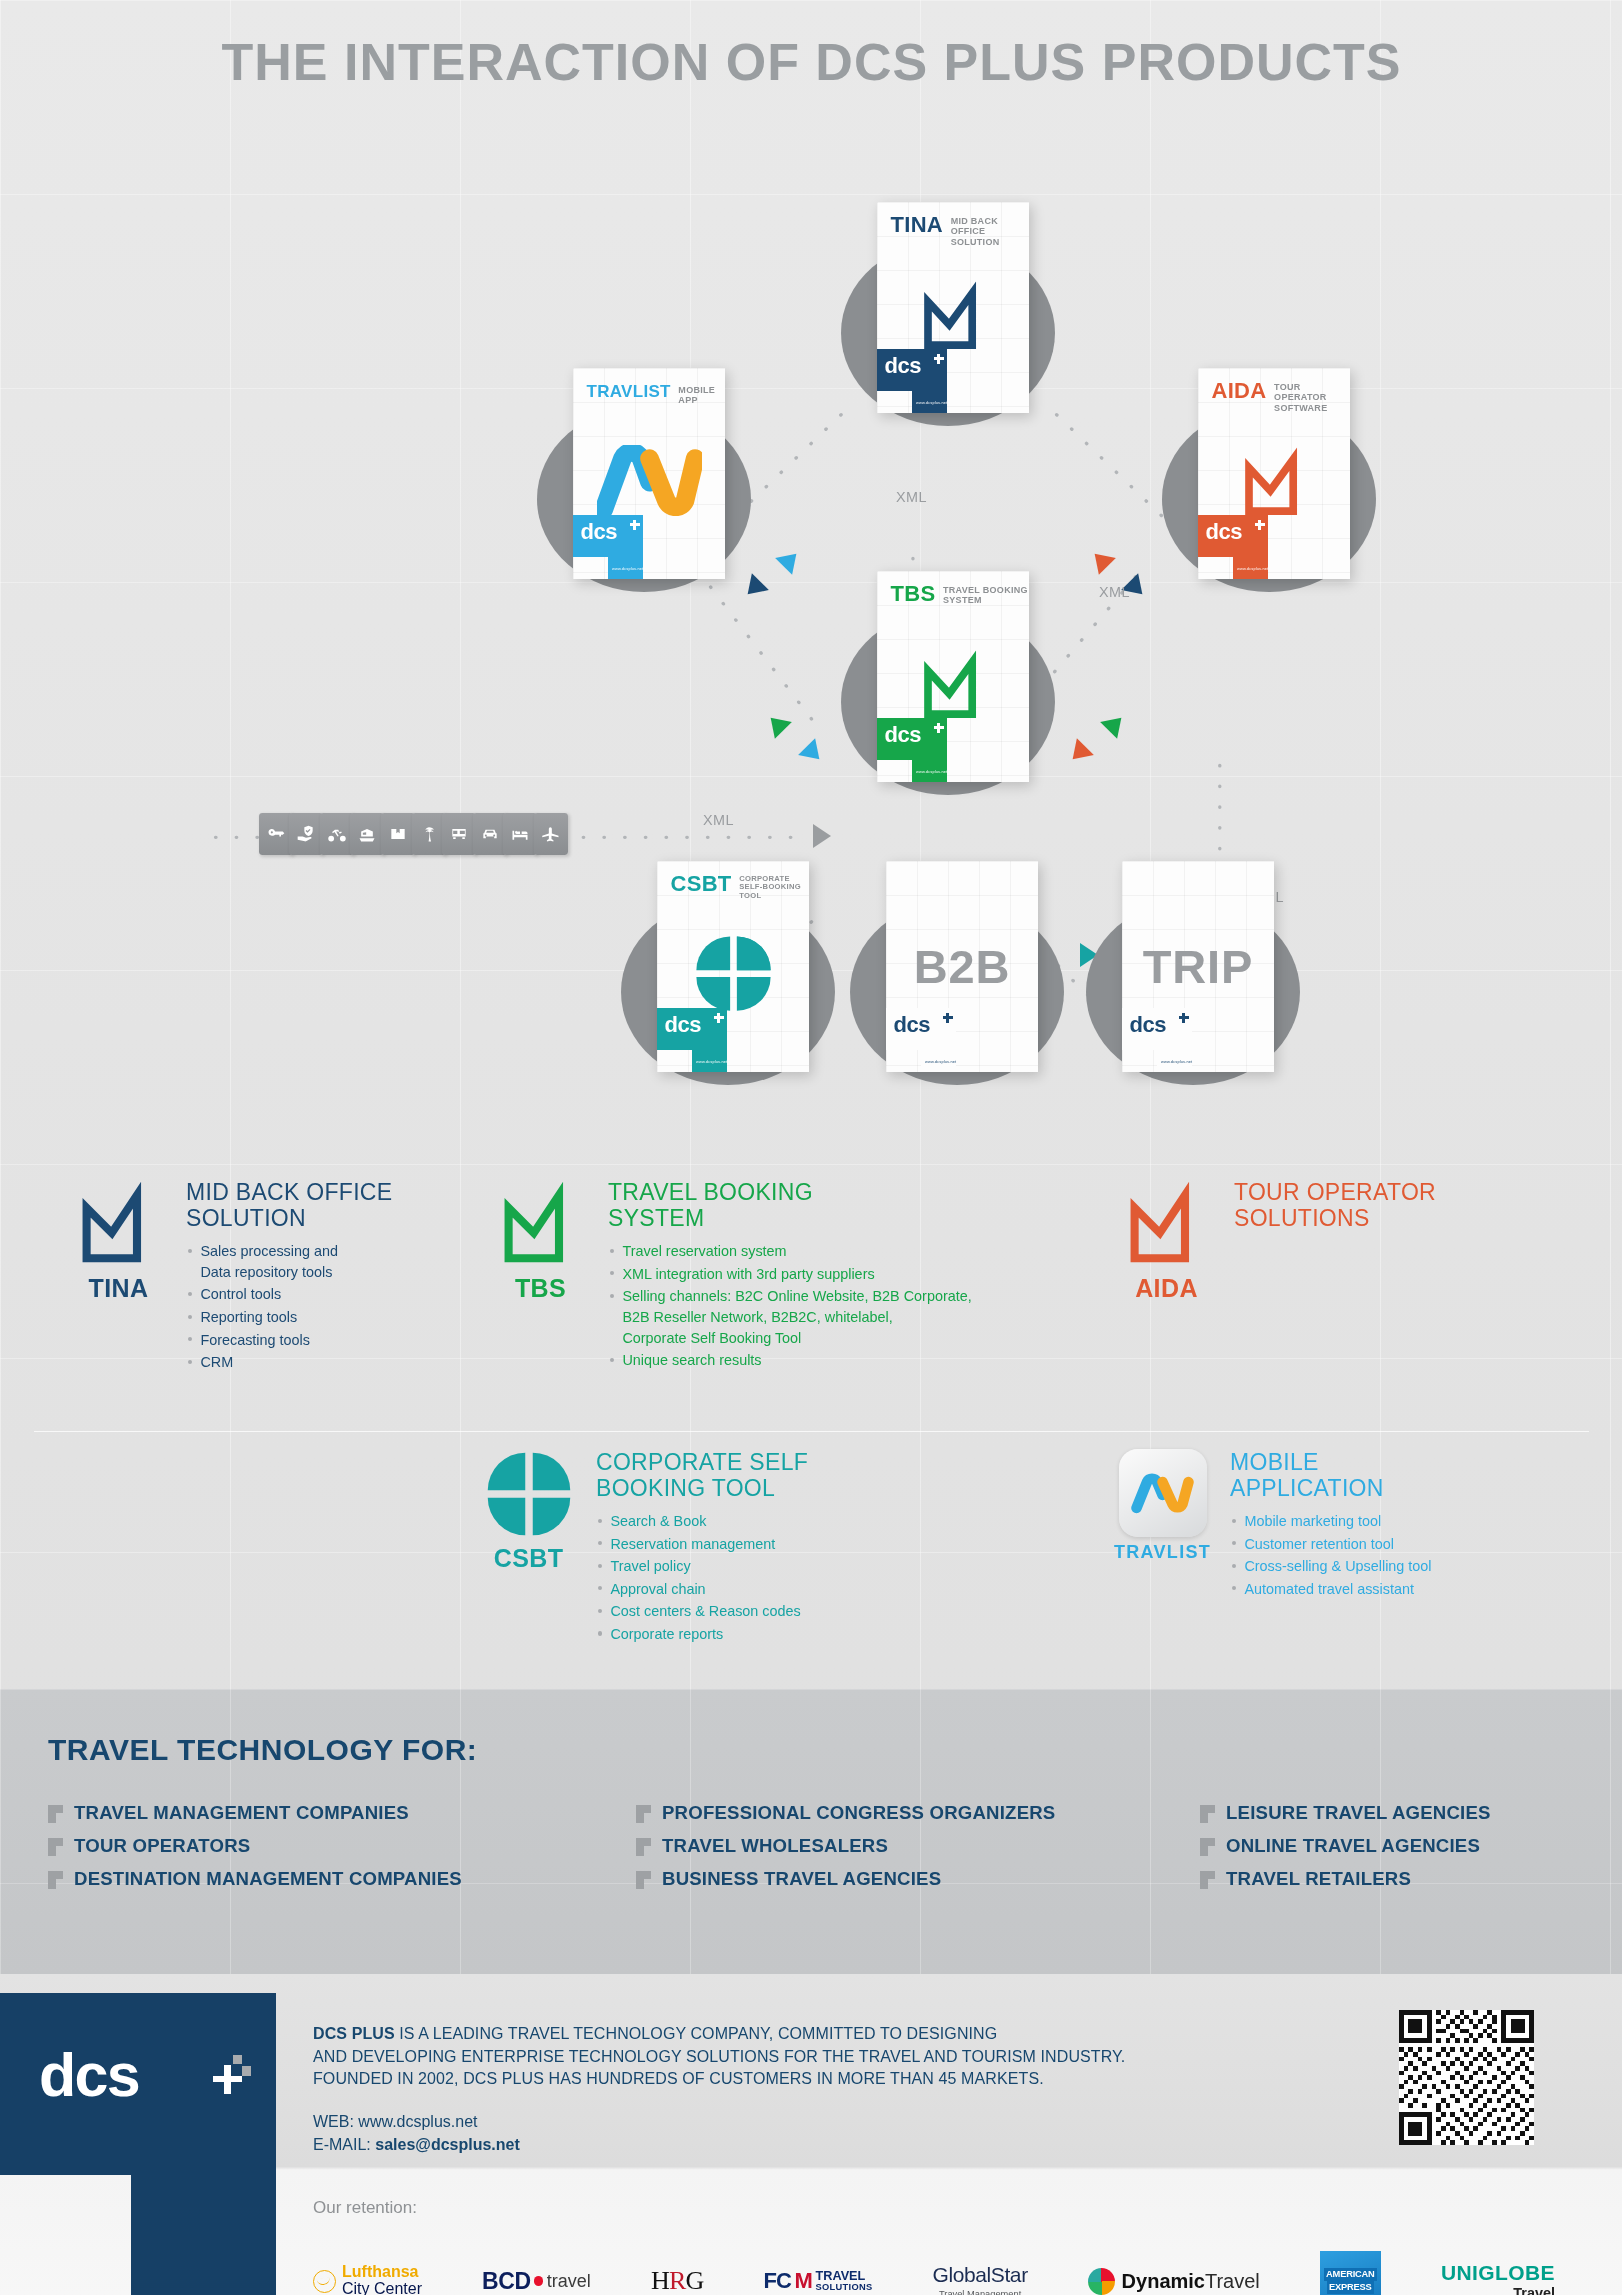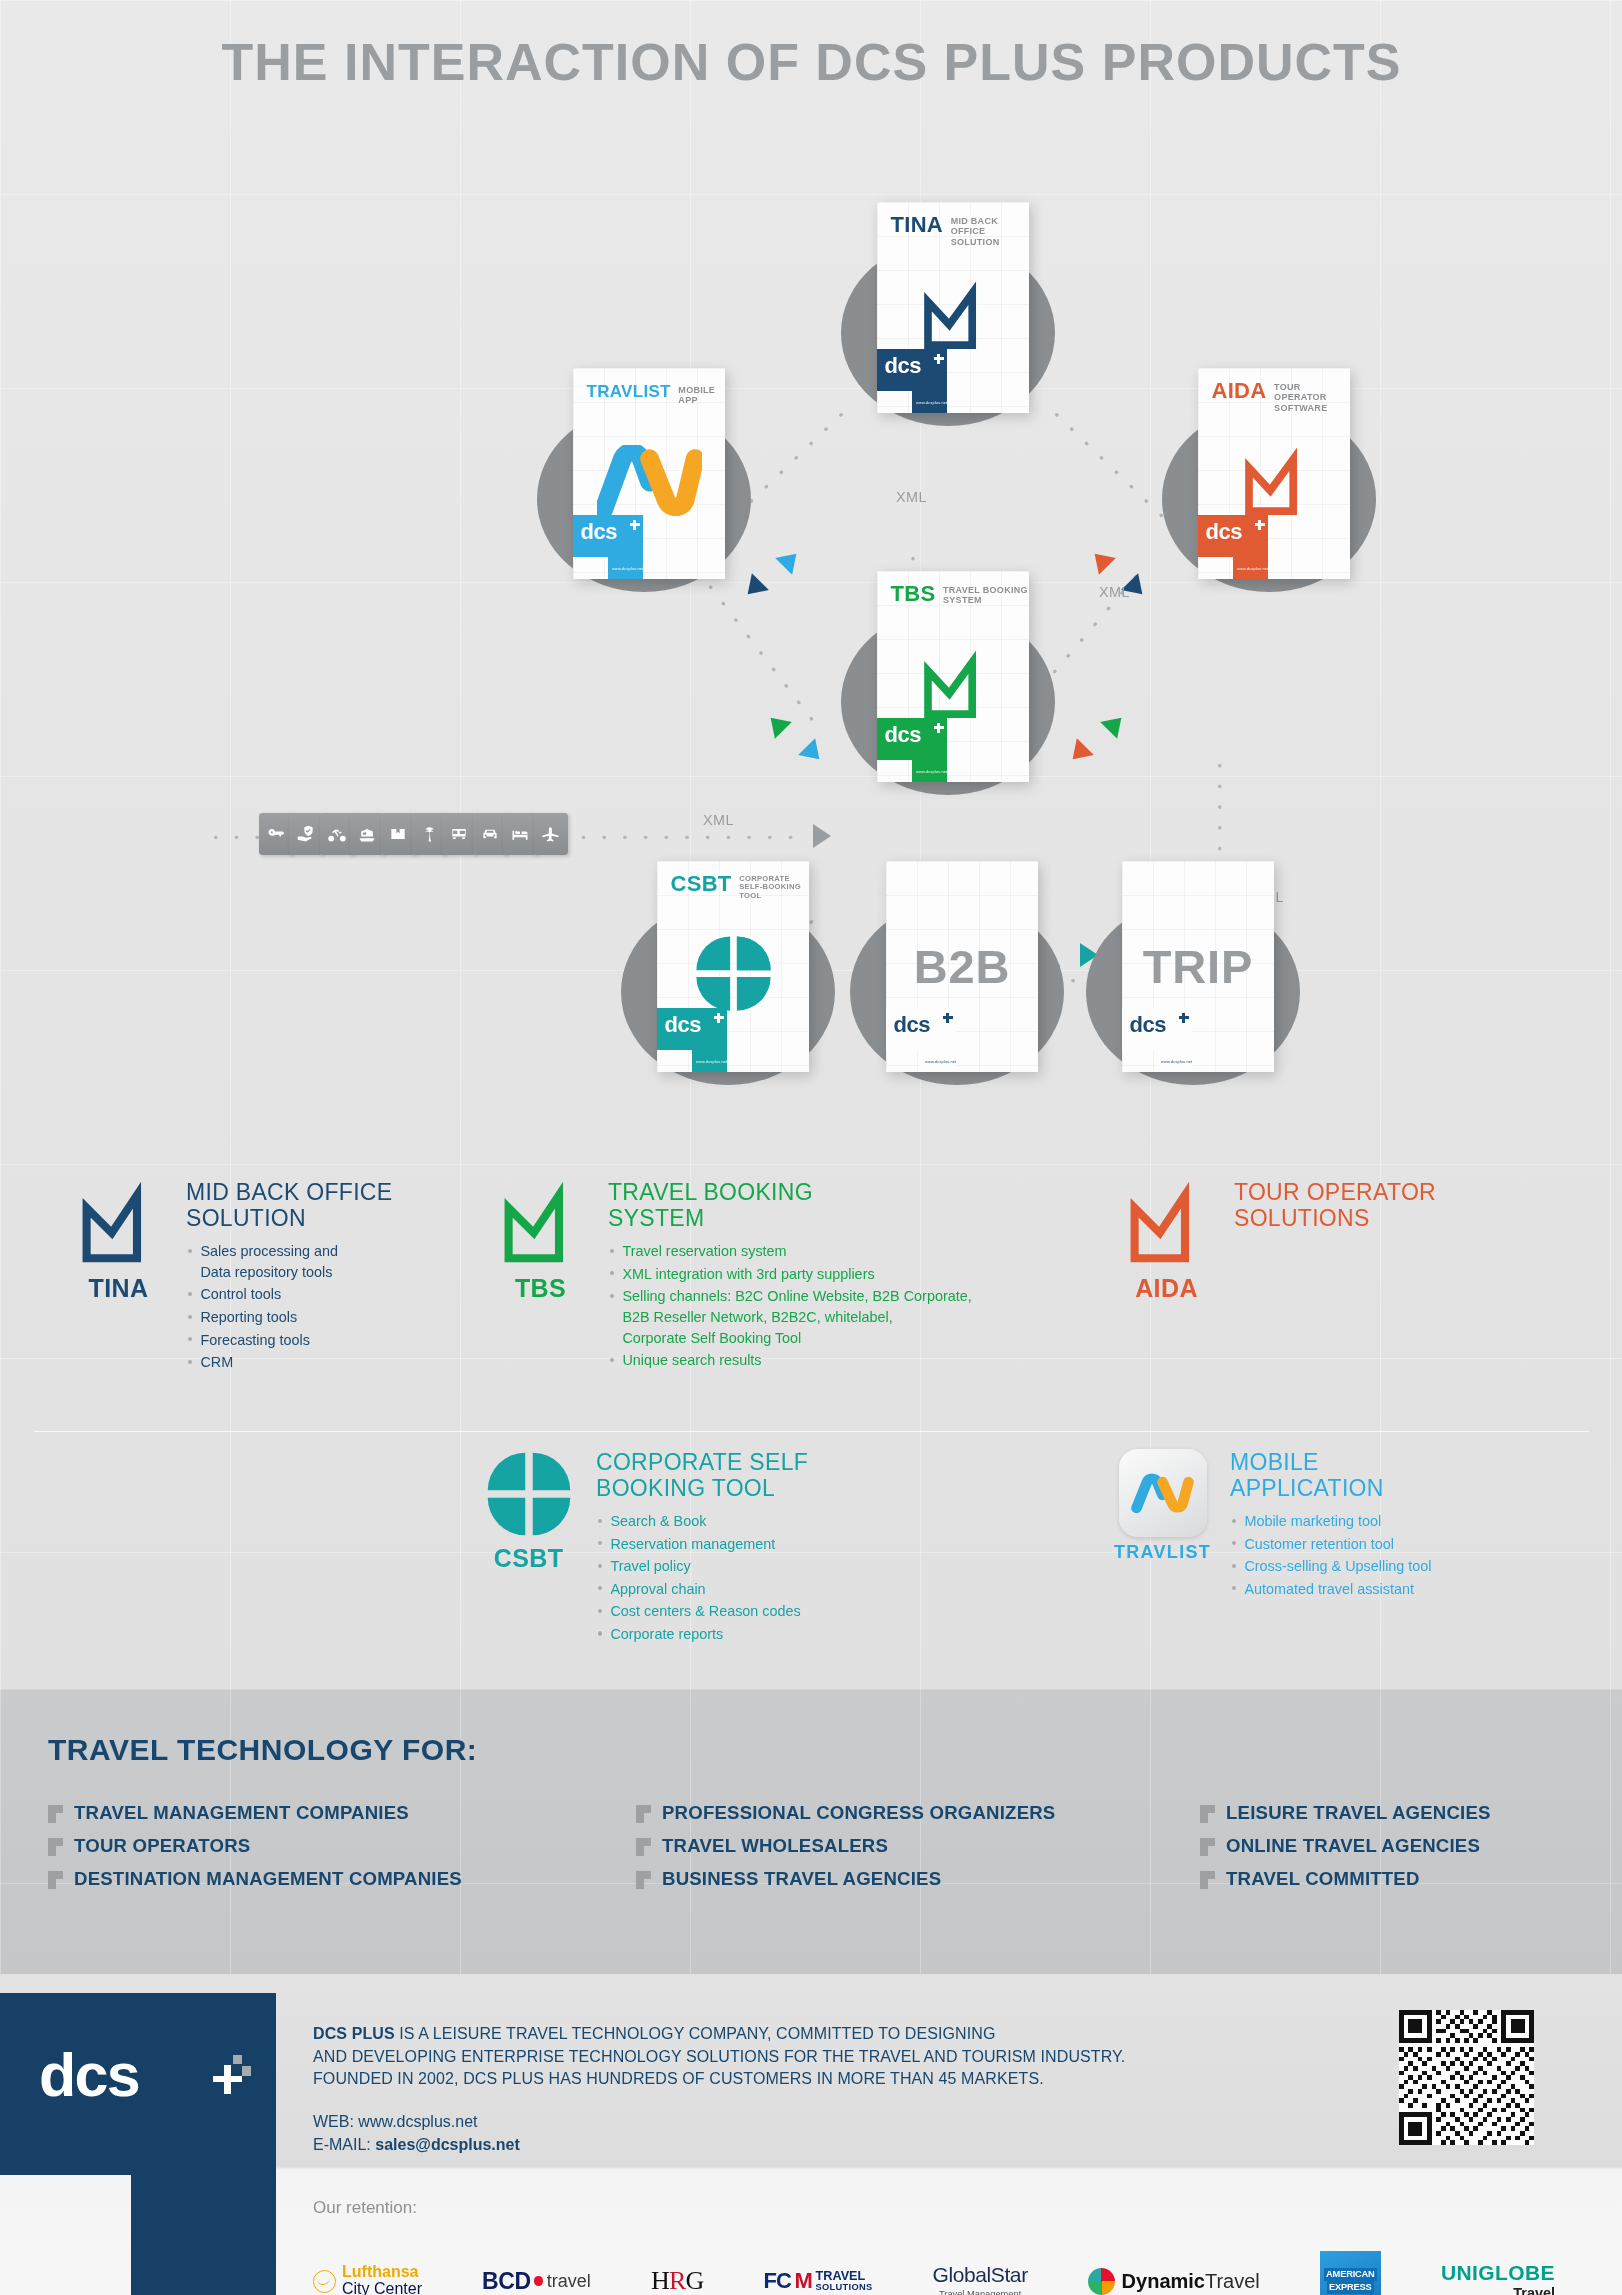--- a/index.html
+++ b/index.html
@@ -641,21 +641,21 @@
             <span class="f1"></span>
             <span class="f2"></span>
           </span>
           <span class="lbl">ONLINE TRAVEL AGENCIES</span>
         </div>
       <div class="ti">
           <span class="flag">
             <span class="f1"></span>
             <span class="f2"></span>
           </span>
-          <span class="lbl">TRAVEL COMMITTED</span>
+          <span class="lbl">TRAVEL RETAILERS</span>
         </div>
     </div>
   </div>
 
   <div class="footer">
     <div class="ftop"></div>
 
     <div class="logobox">
       <span class="dcs">dcs</span>
       <span class="pl">
@@ -663,21 +663,21 @@
         <i style="left:11px;top:0;width:6.8px;height:29px"></i>
         <u style="left:20px;top:-10px;width:9.3px;height:9.3px"></u>
         <u style="left:29px;top:1.7px;width:9.3px;height:9.3px"></u>
       </span>
     </div>
     <div class="logotail">
       
     </div>
 
     <div class="fcopy">
-      <div class="line"><b>DCS PLUS</b><span> IS A LEISURE TRAVEL TECHNOLOGY COMPANY, COMMITTED TO DESIGNING</span></div>
+      <div class="line"><b>DCS PLUS</b><span> IS A LEADING TRAVEL TECHNOLOGY COMPANY, COMMITTED TO DESIGNING</span></div>
       <div class="line">AND DEVELOPING ENTERPRISE TECHNOLOGY SOLUTIONS FOR THE TRAVEL AND TOURISM INDUSTRY.</div>
       <div class="line">FOUNDED IN 2002, DCS PLUS HAS HUNDREDS OF CUSTOMERS IN MORE THAN 45 MARKETS.</div>
       <div class="contact">
         <div><span>WEB: </span><span>www.dcsplus.net</span></div>
         <div><span>E-MAIL: </span><b>sales@dcsplus.net</b></div>
       </div>
     </div>
 
     <svg class="qr" viewBox="0 0 29 29" shape-rendering="crispEdges">
       <rect width="29" height="29" fill="#fff"></rect>

